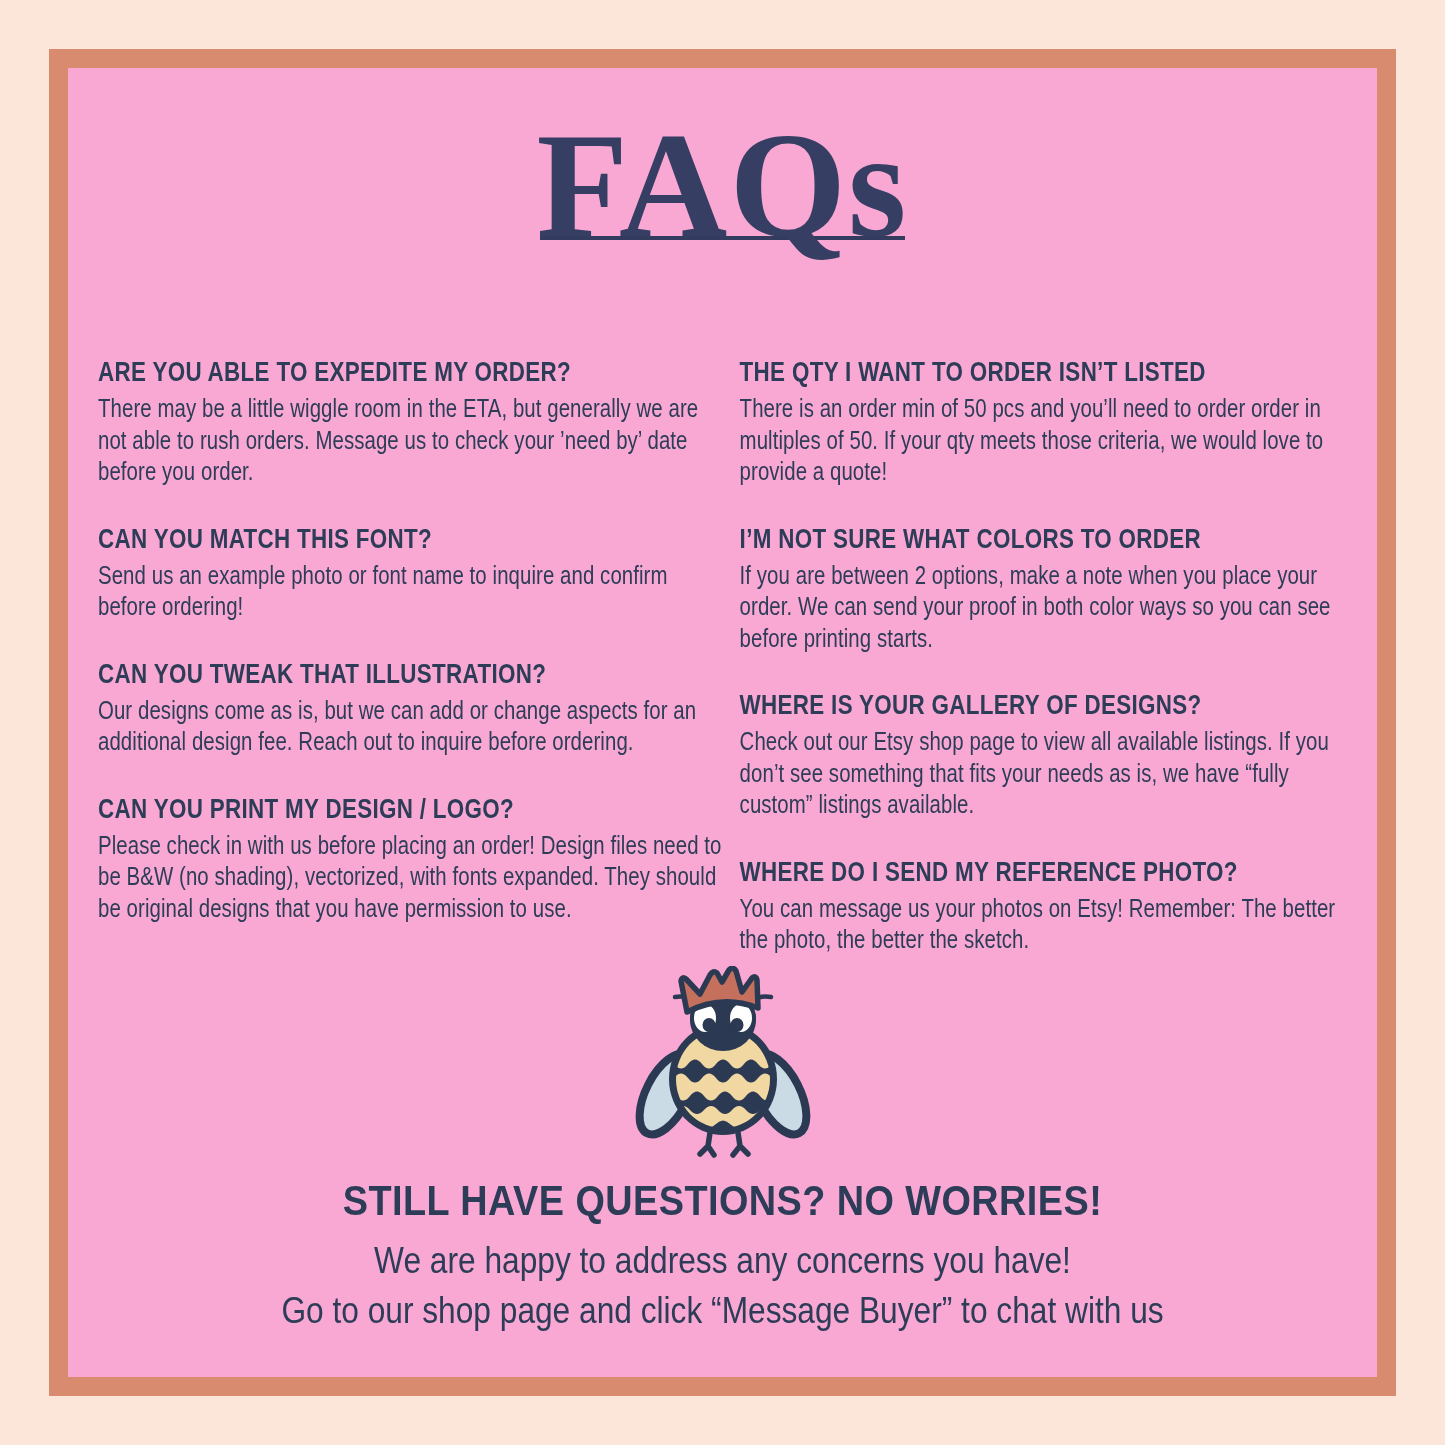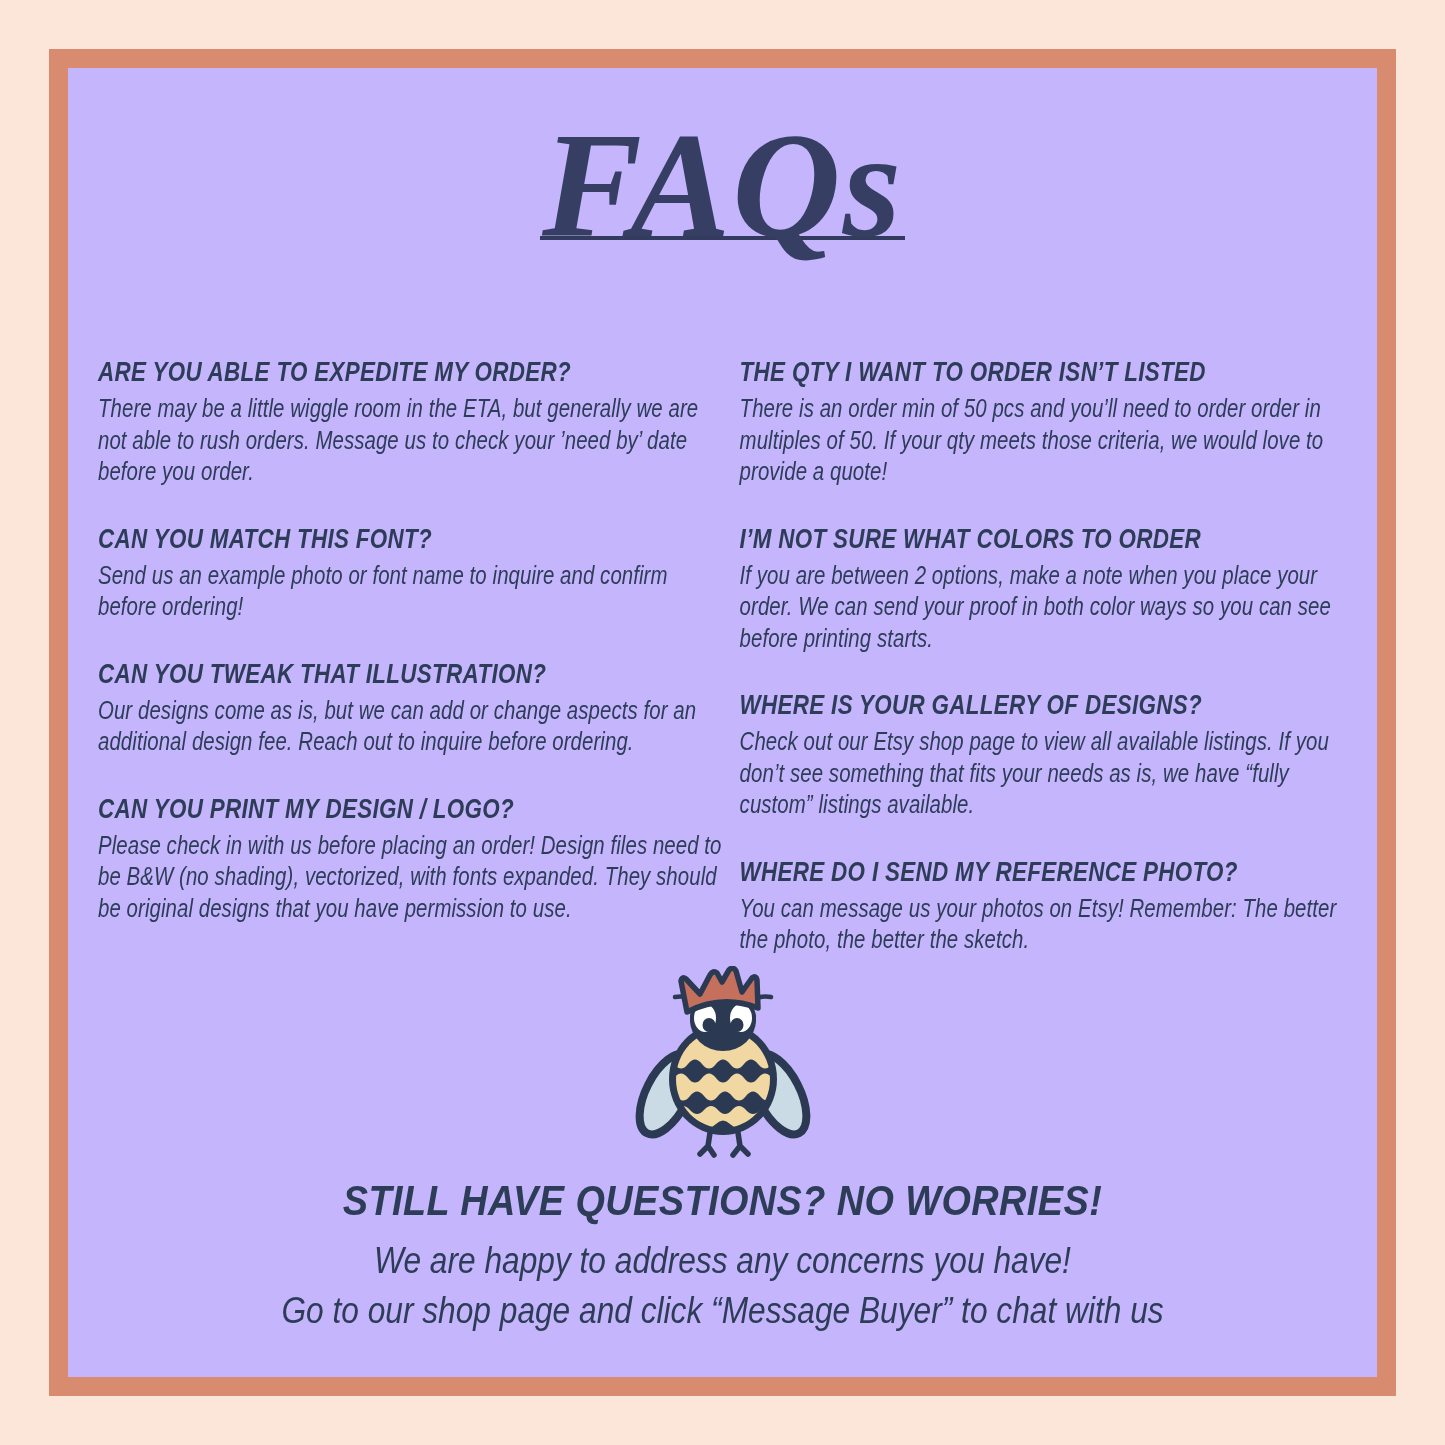--- a/index.html
+++ b/index.html
@@ -12,23 +12,22 @@
     overflow:hidden;
   }
   .page{
     position:absolute;inset:0;
     background:#fce6da;
   }
   .frame{
     position:absolute;
     top:49px;left:49px;right:49px;bottom:49px;
     border:19px solid #d98b6f;
-    background:#c4b5fd;
+    background:#f9a8d4;
     box-sizing:border-box;
-    font-style:italic;
   }
   
   .title-wrap{
     position:absolute;top:0;left:0;right:0;
     text-align:center;
   }
   h1.faq-title{
     margin:0;
     padding-top:42px;
     font-family:"Liberation Serif",serif;

